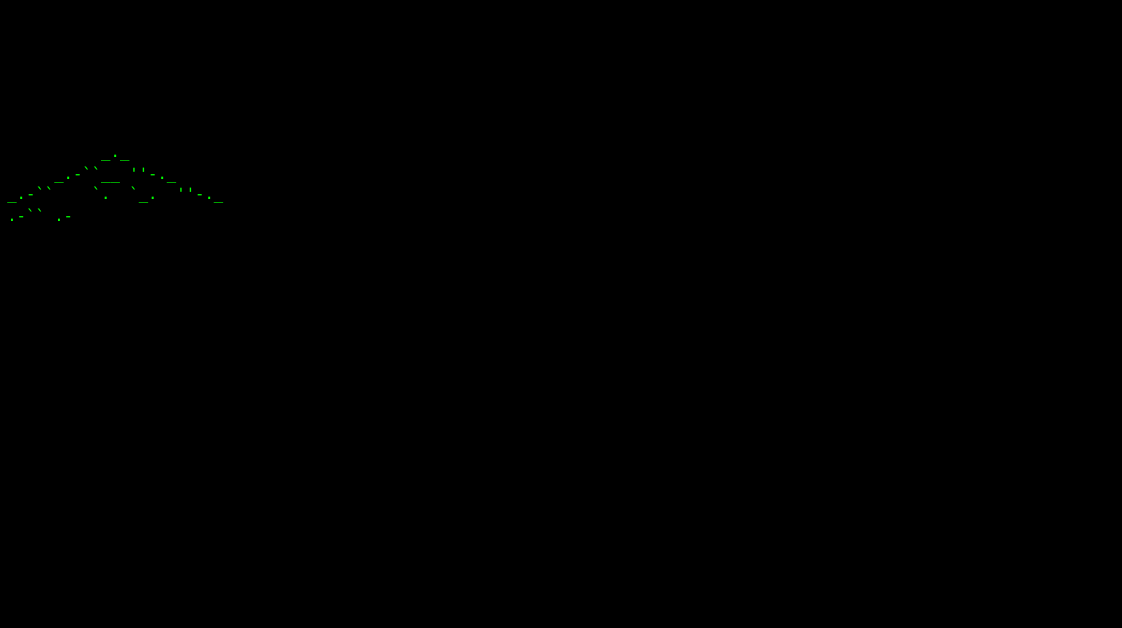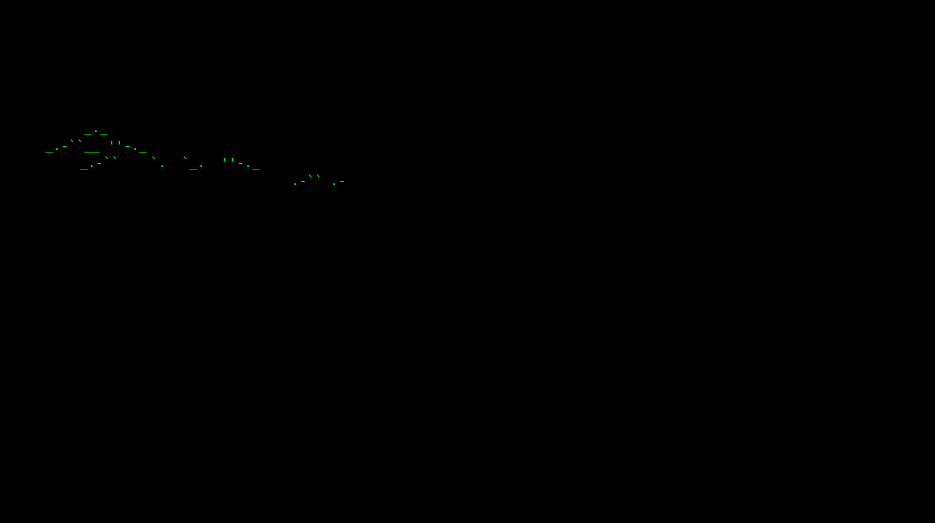--- a/index.html
+++ b/index.html
@@ -23,21 +23,20 @@
     }
     .ascii-art {
       color: #00ff00;
       line-height: 1.35;
     }
     .ascii-section {
       display: flex;
       flex-direction: row;
       margin-top: 6px;
       margin-bottom: 6px;
-      text-align: right;
     }
     .ascii-left {
       width: 340px;
       flex-shrink: 0;
     }
   </style>
 </head>
 <body>
 
 <div id="terminal">

